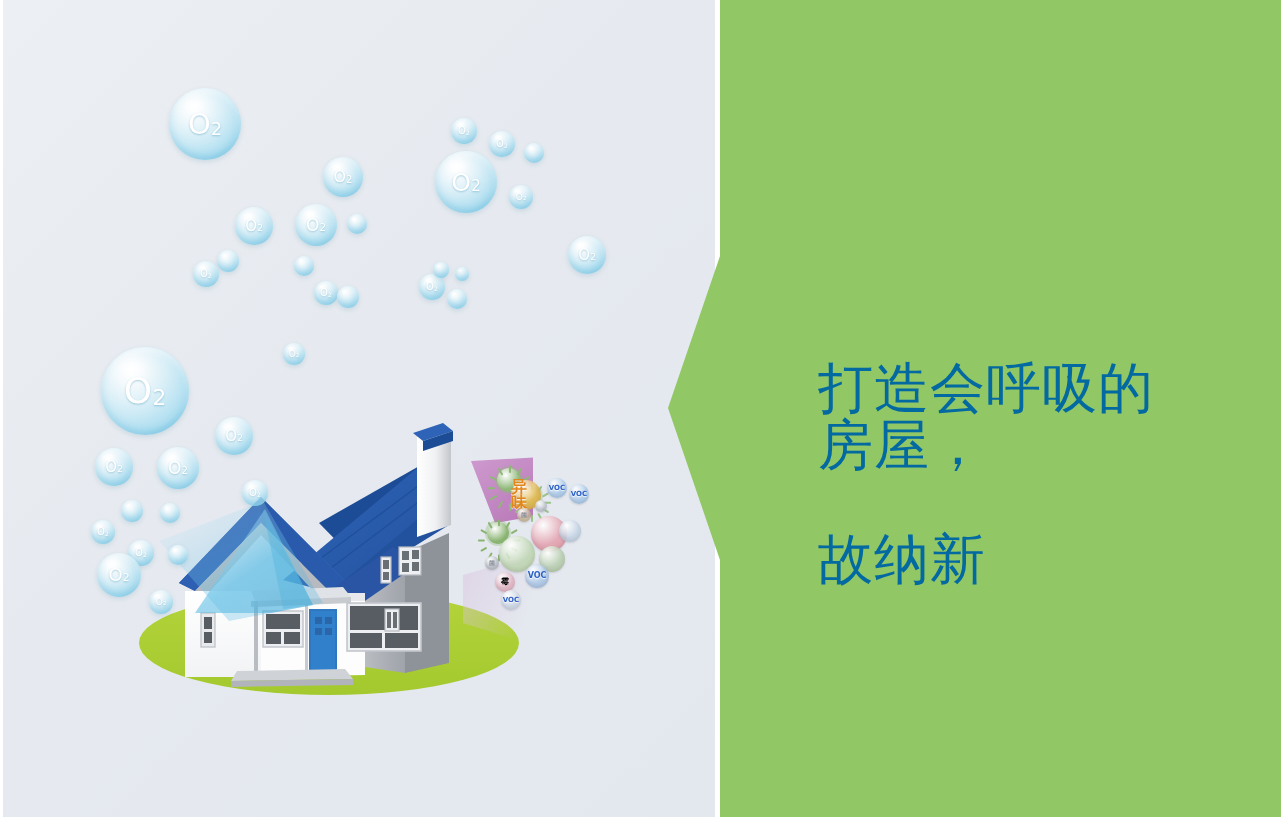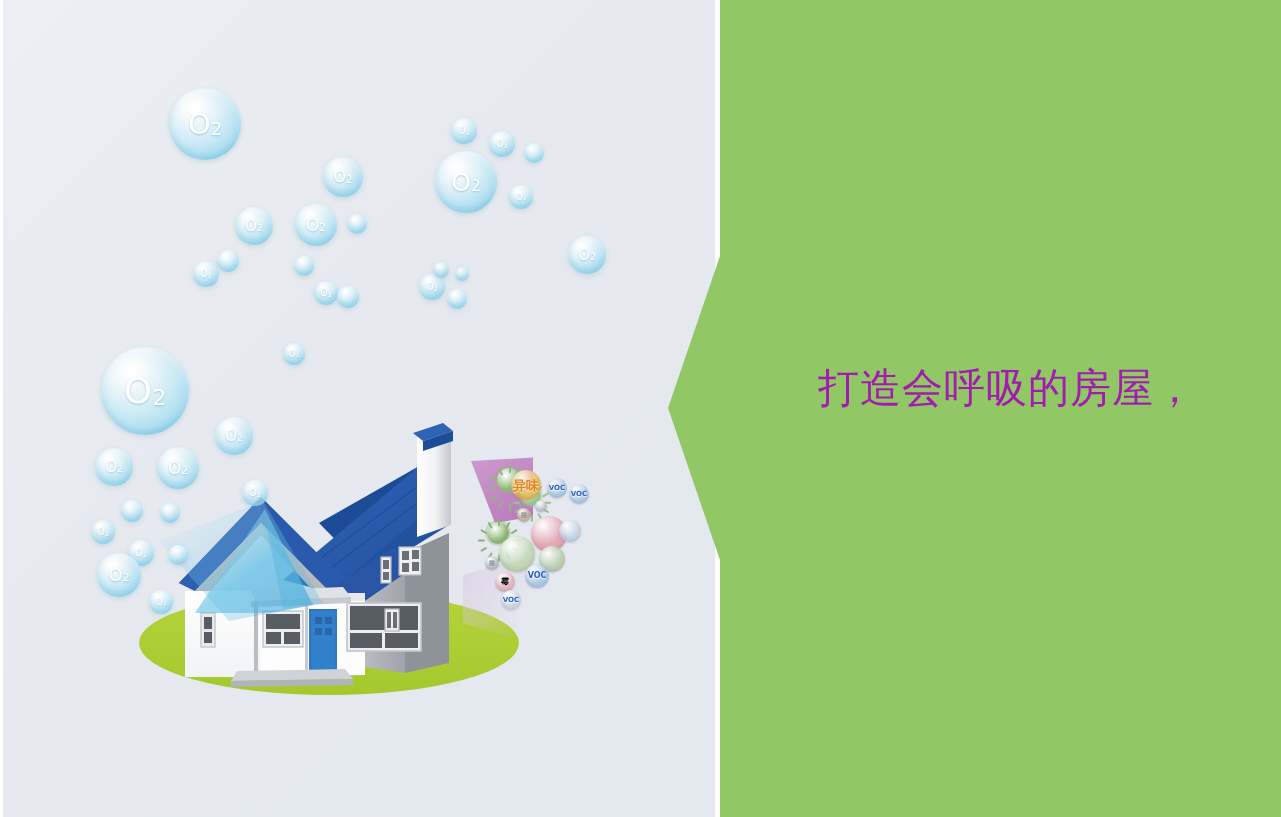--- a/index.html
+++ b/index.html
@@ -20,21 +20,21 @@
   
   .right-panel{
     position:absolute;left:668px;top:0;width:613px;height:817px;
     background:#91c765;
     clip-path:polygon(52px 0,613px 0,613px 817px,52px 817px,52px 560px,0 408px,52px 256px);
   }
 
   
   .headline{
     position:absolute;left:818px;top:360px;width:390px;
-    color:#a21caf;font-size:41px;line-height:57px;
+    color:#0369a1;font-size:55px;line-height:57px;
     letter-spacing:1px;font-weight:400;white-space:pre-wrap;
     font-family:"DejaVu Sans","Liberation Sans",sans-serif;
   }
 
   
   .bub{position:absolute;border-radius:50%;
        background:
          radial-gradient(circle at 34% 27%, rgba(255,255,255,.95) 0%, rgba(246,252,254,.85) 17%, rgba(214,240,249,.78) 40%, rgba(160,219,240,.80) 72%, rgba(110,196,228,.88) 90%, rgba(86,182,218,.95) 100%);
        box-shadow:0 2px 5px rgba(95,150,175,.22), inset 0 -3px 7px rgba(70,170,210,.35), inset 0 3px 6px rgba(255,255,255,.75);
        display:flex;align-items:center;justify-content:center;
@@ -236,21 +236,21 @@
           <i style="position:absolute;left:50%;top:50%;width:2px;height:7.48px;background:#8ab472;transform:rotate(90deg) translateY(-13.64px);transform-origin:50% 100%;border-radius:1px"></i>
           <i style="position:absolute;left:50%;top:50%;width:2px;height:7.48px;background:#8ab472;transform:rotate(120deg) translateY(-13.64px);transform-origin:50% 100%;border-radius:1px"></i>
           <i style="position:absolute;left:50%;top:50%;width:2px;height:7.48px;background:#8ab472;transform:rotate(150deg) translateY(-13.64px);transform-origin:50% 100%;border-radius:1px"></i>
           <i style="position:absolute;left:50%;top:50%;width:2px;height:7.48px;background:#8ab472;transform:rotate(180deg) translateY(-13.64px);transform-origin:50% 100%;border-radius:1px"></i>
           <i style="position:absolute;left:50%;top:50%;width:2px;height:7.48px;background:#8ab472;transform:rotate(210deg) translateY(-13.64px);transform-origin:50% 100%;border-radius:1px"></i>
           <i style="position:absolute;left:50%;top:50%;width:2px;height:7.48px;background:#8ab472;transform:rotate(240deg) translateY(-13.64px);transform-origin:50% 100%;border-radius:1px"></i>
           <i style="position:absolute;left:50%;top:50%;width:2px;height:7.48px;background:#8ab472;transform:rotate(270deg) translateY(-13.64px);transform-origin:50% 100%;border-radius:1px"></i>
           <i style="position:absolute;left:50%;top:50%;width:2px;height:7.48px;background:#8ab472;transform:rotate(300deg) translateY(-13.64px);transform-origin:50% 100%;border-radius:1px"></i>
           <i style="position:absolute;left:50%;top:50%;width:2px;height:7.48px;background:#8ab472;transform:rotate(330deg) translateY(-13.64px);transform-origin:50% 100%;border-radius:1px"></i>
         </div>
-        <div class="pbub odor" style="left: 38px; top: 20px; width: 30px; height: 30px; font-size: 13px; background: radial-gradient(circle at 34% 26%, rgba(255, 255, 255, 0.92) 0%, rgba(232, 182, 74, 0.8) 55%, rgb(232, 182, 74) 100%); box-shadow: rgba(0, 0, 0, 0.1) 0px -2px 4px inset, rgba(120, 110, 130, 0.25) 0px 1px 2px; text-align: center;">异味</div>
+        <div class="pbub odor" style="left: 38px; top: 30px; width: 30px; height: 30px; font-size: 16px; background: radial-gradient(circle at 34% 26%, rgba(255, 255, 255, 0.92) 0%, rgba(232, 182, 74, 0.8) 55%, rgb(232, 182, 74) 100%); box-shadow: rgba(0, 0, 0, 0.1) 0px -2px 4px inset, rgba(120, 110, 130, 0.25) 0px 1px 2px;">异味</div>
         <div class="pbub" style="left: 26px; top: 86px; width: 36px; height: 36px; font-size: 14px; background: radial-gradient(circle at 34% 26%, rgba(255, 255, 255, 0.92) 0%, rgba(188, 212, 174, 0.8) 55%, rgb(188, 212, 174) 100%); box-shadow: rgba(0, 0, 0, 0.1) 0px -2px 4px inset, rgba(120, 110, 130, 0.25) 0px 1px 2px;"></div>
         <div class="pbub" style="left: 58px; top: 66px; width: 36px; height: 36px; font-size: 14px; background: radial-gradient(circle at 34% 26%, rgba(255, 255, 255, 0.92) 0%, rgba(226, 154, 168, 0.8) 55%, rgb(226, 154, 168) 100%); box-shadow: rgba(0, 0, 0, 0.1) 0px -2px 4px inset, rgba(120, 110, 130, 0.25) 0px 1px 2px;"></div>
         <div class="pbub voc" style="left: 74px; top: 28px; width: 20px; height: 20px; font-size: 7px; background: radial-gradient(circle at 34% 26%, rgba(255, 255, 255, 0.92) 0%, rgba(168, 201, 234, 0.8) 55%, rgb(168, 201, 234) 100%); box-shadow: rgba(0, 0, 0, 0.1) 0px -2px 4px inset, rgba(120, 110, 130, 0.25) 0px 1px 2px;">VOC</div>
         <div class="pbub voc" style="left: 96px; top: 34px; width: 20px; height: 20px; font-size: 7px; background: radial-gradient(circle at 34% 26%, rgba(255, 255, 255, 0.92) 0%, rgba(168, 201, 234, 0.8) 55%, rgb(168, 201, 234) 100%); box-shadow: rgba(0, 0, 0, 0.1) 0px -2px 4px inset, rgba(120, 110, 130, 0.25) 0px 1px 2px;">VOC</div>
         <div class="pbub" style="left: 86px; top: 70px; width: 22px; height: 22px; font-size: 9px; background: radial-gradient(circle at 34% 26%, rgba(255, 255, 255, 0.92) 0%, rgba(195, 211, 228, 0.8) 55%, rgb(195, 211, 228) 100%); box-shadow: rgba(0, 0, 0, 0.1) 0px -2px 4px inset, rgba(120, 110, 130, 0.25) 0px 1px 2px;"></div>
         <div class="pbub" style="left: 66px; top: 96px; width: 26px; height: 26px; font-size: 10px; background: radial-gradient(circle at 34% 26%, rgba(255, 255, 255, 0.92) 0%, rgba(181, 204, 171, 0.8) 55%, rgb(181, 204, 171) 100%); box-shadow: rgba(0, 0, 0, 0.1) 0px -2px 4px inset, rgba(120, 110, 130, 0.25) 0px 1px 2px;"></div>
         <div class="pbub voc" style="left: 52px; top: 114px; width: 24px; height: 24px; font-size: 8px; background: radial-gradient(circle at 34% 26%, rgba(255, 255, 255, 0.92) 0%, rgba(169, 197, 230, 0.8) 55%, rgb(169, 197, 230) 100%); box-shadow: rgba(0, 0, 0, 0.1) 0px -2px 4px inset, rgba(120, 110, 130, 0.25) 0px 1px 2px;">VOC</div>
         <div class="pbub" style="left: 22px; top: 122px; width: 20px; height: 20px; font-size: 8px; background: radial-gradient(circle at 34% 26%, rgba(255, 255, 255, 0.92) 0%, rgba(227, 178, 193, 0.8) 55%, rgb(227, 178, 193) 100%); box-shadow: rgba(0, 0, 0, 0.1) 0px -2px 4px inset, rgba(120, 110, 130, 0.25) 0px 1px 2px;">霉</div>
         <div class="pbub voc" style="left: 28px; top: 140px; width: 20px; height: 20px; font-size: 7px; background: radial-gradient(circle at 34% 26%, rgba(255, 255, 255, 0.92) 0%, rgba(205, 216, 230, 0.8) 55%, rgb(205, 216, 230) 100%); box-shadow: rgba(0, 0, 0, 0.1) 0px -2px 4px inset, rgba(120, 110, 130, 0.25) 0px 1px 2px;">VOC</div>
         <div class="pbub tiny" style="left: 12px; top: 106px; width: 14px; height: 14px; font-size: 6px; background: radial-gradient(circle at 34% 26%, rgba(255, 255, 255, 0.92) 0%, rgba(185, 190, 199, 0.8) 55%, rgb(185, 190, 199) 100%); box-shadow: rgba(0, 0, 0, 0.1) 0px -2px 4px inset, rgba(120, 110, 130, 0.25) 0px 1px 2px;">菌</div>
@@ -356,15 +356,15 @@
         </div>
         <div class="bub" style="left: 146px; top: 590px; width: 24px; height: 24px; font-size: 9px;">
           <span>O</span>
           <span class="sub">2</span>
         </div>
       </div>
   </div>
 
   <div class="right-panel"></div>
 
-  <div class="headline"><span>打造会呼吸的房屋，</span><br><br></div>
+  <div class="headline"><span>打造会呼吸的房屋，</span><br><br><span>故纳新</span></div>
 
 </div>
 
 </body></html>

